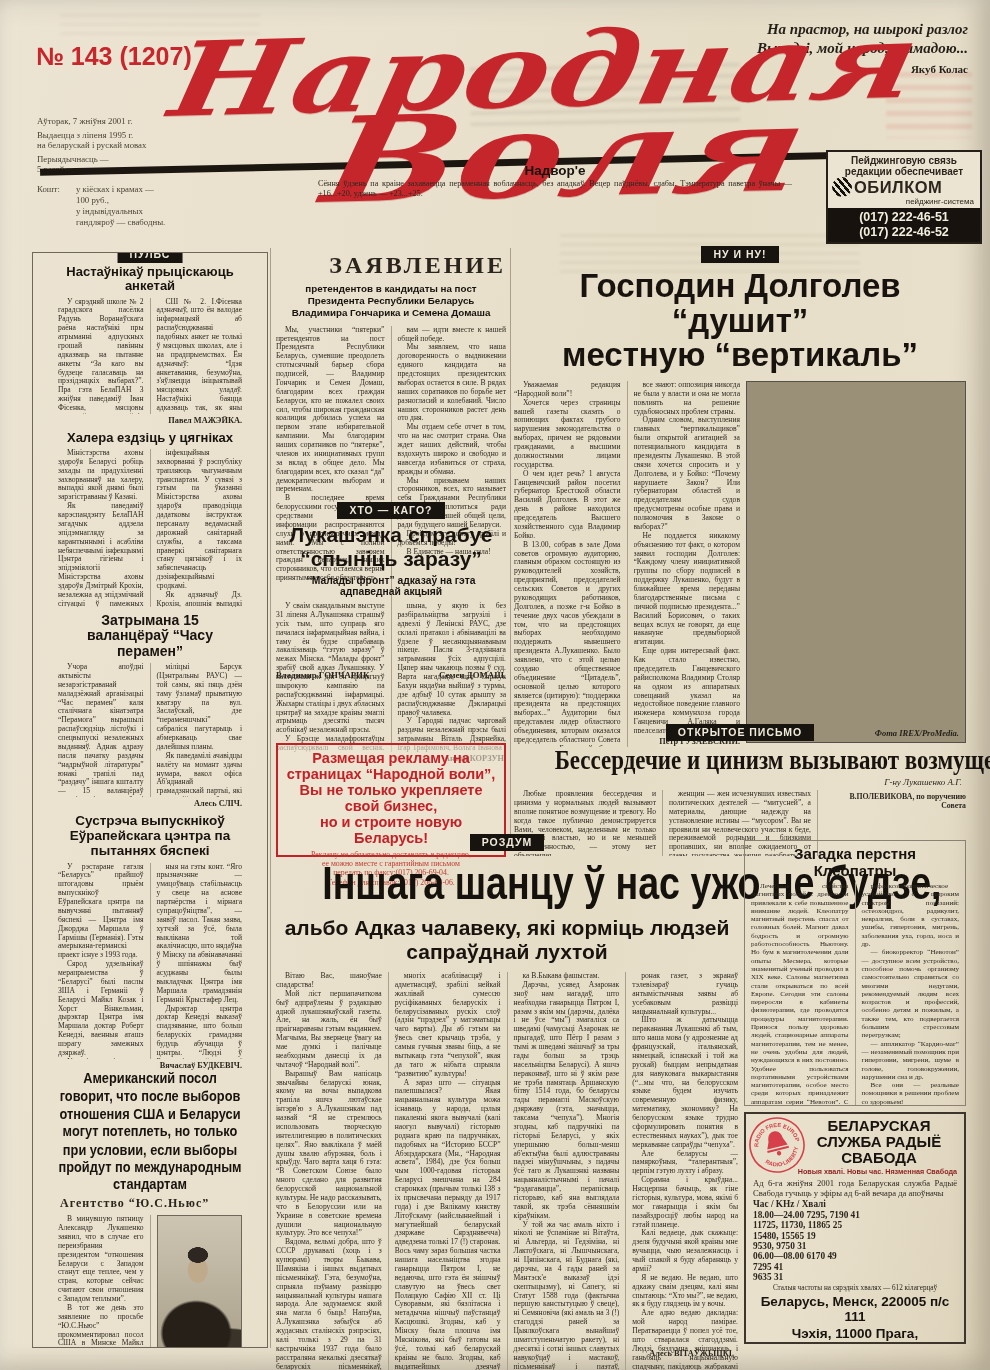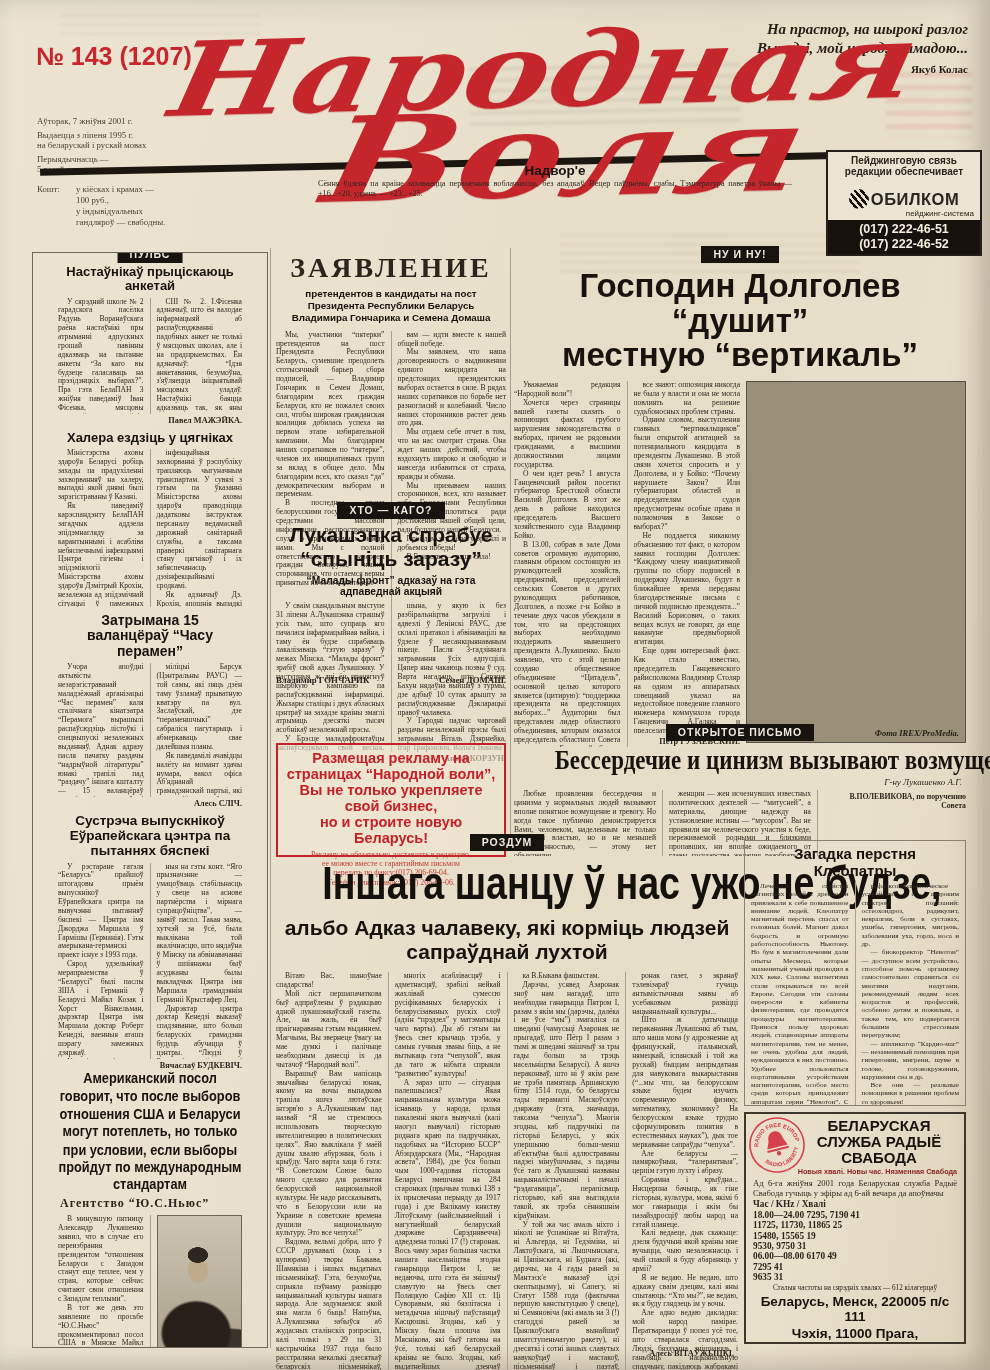--- a/index.html
+++ b/index.html
@@ -22,21 +22,21 @@
   
   .issue{font-family:"Liberation Sans",sans-serif;font-weight:bold;font-size:25px;color:#c8262c;}
   .meta{font-size:8.8px;line-height:1.25;color:#4a4336;margin-top:38px;}
   .mast{font-style:italic;font-weight:bold;color:#c5262b;line-height:.9;white-space:nowrap;
     font-family:"DejaVu Serif","Liberation Serif",serif;text-shadow:0 1px 0 rgba(160,20,25,.25);}
   .quote{font-style:italic;font-weight:bold;font-size:15px;line-height:1.25;text-align:right;color:#241f18;}
   .blackbar{background:#1b1610;height:7px;}
   
   .pager{border:2px solid #241f19;background:#ece4d2;padding:3px 4px 0;box-sizing:border-box;}
   .pager .p1{font-family:"Liberation Sans",sans-serif;font-weight:bold;font-size:10px;text-align:center;line-height:1.12;}
-  .pgbrand{display:flex;align-items:center;justify-content:center;margin-top:12px;}
+  .pgbrand{display:flex;align-items:center;justify-content:flex-start;margin-top:0;}
   .pgicon{width:20px;height:20px;border-radius:50%;background:repeating-linear-gradient(50deg,#15110c 0 2.5px,#e8e0cf 2.5px 5px);margin-right:2px;flex:0 0 auto;}
   .pgname{font-family:"Liberation Sans",sans-serif;font-weight:bold;font-size:16.5px;letter-spacing:.5px;}
   .pgsub{font-family:"Liberation Sans",sans-serif;font-size:8px;text-align:right;margin:0 2px 2px 0;}
   .pgphones{background:#17120d;color:#f4eee0;font-family:"Liberation Sans",sans-serif;font-weight:bold;
     font-size:12.5px;text-align:center;line-height:1.2;padding:2px 0;margin:0 -4px;}
   
   .frame{border:1px solid #6f675a;}
   .atitle{font-family:"Liberation Sans",sans-serif;font-weight:bold;font-size:13px;text-align:center;line-height:1.1;margin:6px 0 4px;color:#18130e;}
   .photo-cap{position:absolute;right:6px;bottom:4px;font-weight:bold;font-size:8.5px;color:#241f18;}
   .adbox{border:2px solid #c32127;background:rgba(240,230,212,.6);text-align:center;box-sizing:border-box;padding:6px 4px 4px;}
@@ -182,21 +182,21 @@
               radial-gradient(90px 36px at 80% 90%, #3a332a 0 60%, transparent 65%),
               linear-gradient(180deg,#cdc5b2 0%,#b8af9b 55%,#a79d88 100%);
             border:1px solid #6f675a;"></div>
 
         </div>
       </div>
     </div>
   </div>
 
   <div class="abs" style="left:276px;top:252px;width:230px;">
-    <div style="font-weight:bold;font-size:28px;text-align:center;letter-spacing:3px;">ЗАЯВЛЕНИЕ</div>
+    <div style="font-weight:bold;font-size:24px;text-align:right;letter-spacing:3px;">ЗАЯВЛЕНИЕ</div>
     <div class="hl" style="font-size:9.8px;line-height:1.25;margin:4px 6px 6px;">претендентов в кандидаты на пост Президента Республики Беларусь Владимира Гончарика и Семена Домаша</div>
     <div class="cols" style="height:340px;">
       <div class="col bt">
           <p>Мы, участники “пятерки” претендентов на пост Президента Республики Беларусь, сумевшие преодолеть стотысячный барьер сбора подписей, — Владимир Гончарик и Семен Домаш, благодарим всех граждан Беларуси, кто не пожалел своих сил, чтобы широкая гражданская коалиция добилась успеха на первом этапе избирательной кампании. Мы благодарим наших соратников по “пятерке”, членов их инициативных групп за вклад в общее дело. Мы благодарим всех, кто сказал “да” демократическим выборам и переменам.</p>
           <p>В последнее время белорусскими государственными средствами массовой информации распространяются слухи о противоречиях между нами. Мы с полной ответственностью заверяем граждан Беларуси, наших сторонников, что остаемся верны принятым на себя обязательст-</p>
         </div>
       <div class="col bt">
           <p>вам — идти вместе к нашей общей победе.</p>
           <p>Мы заявляем, что наша договоренность о выдвижении единого кандидата на предстоящих президентских выборах остается в силе. В рядах наших соратников по борьбе нет разногласий и колебаний. Число наших сторонников растет день ото дня.</p>
           <p>Мы отдаем себе отчет в том, что на нас смотрит страна. Она ждет наших действий, чтобы вздохнуть широко и свободно и навсегда избавиться от страха, вражды и обмана.</p>

